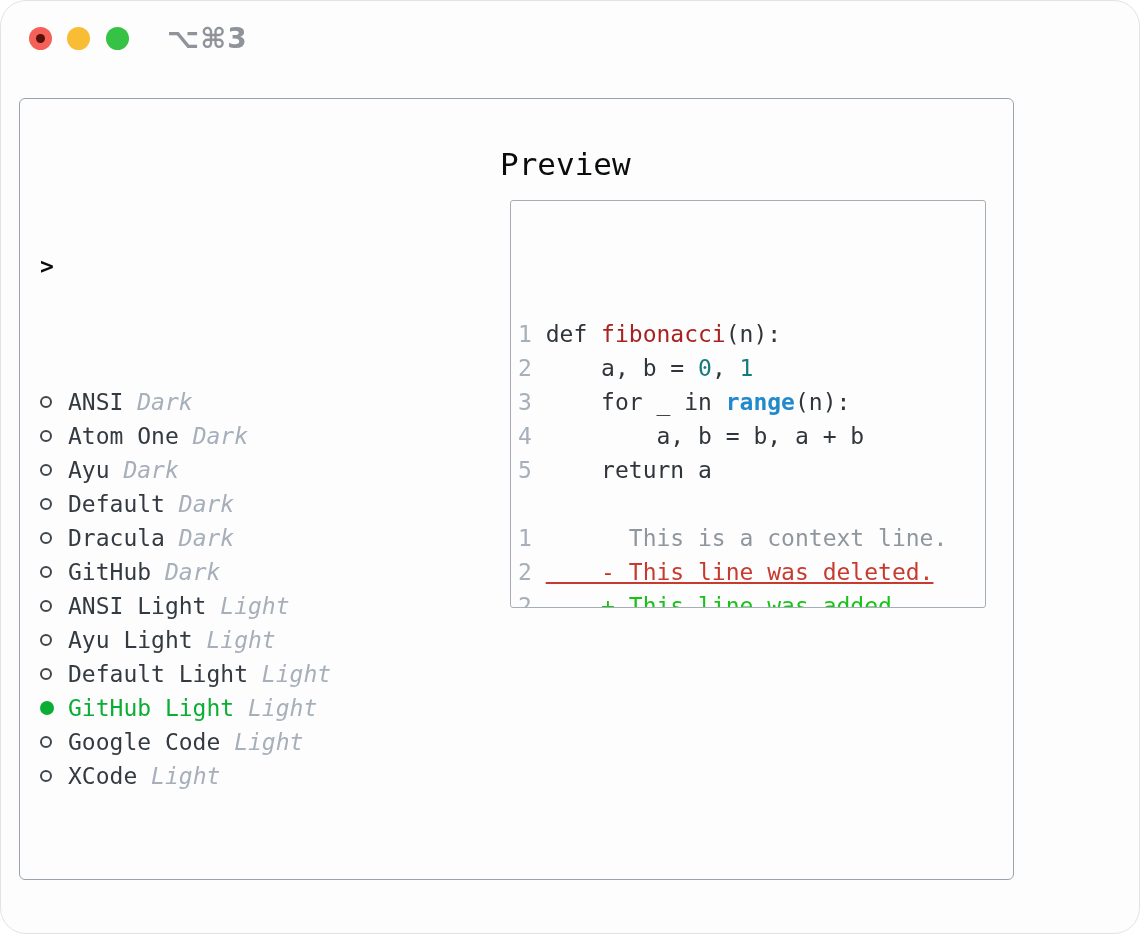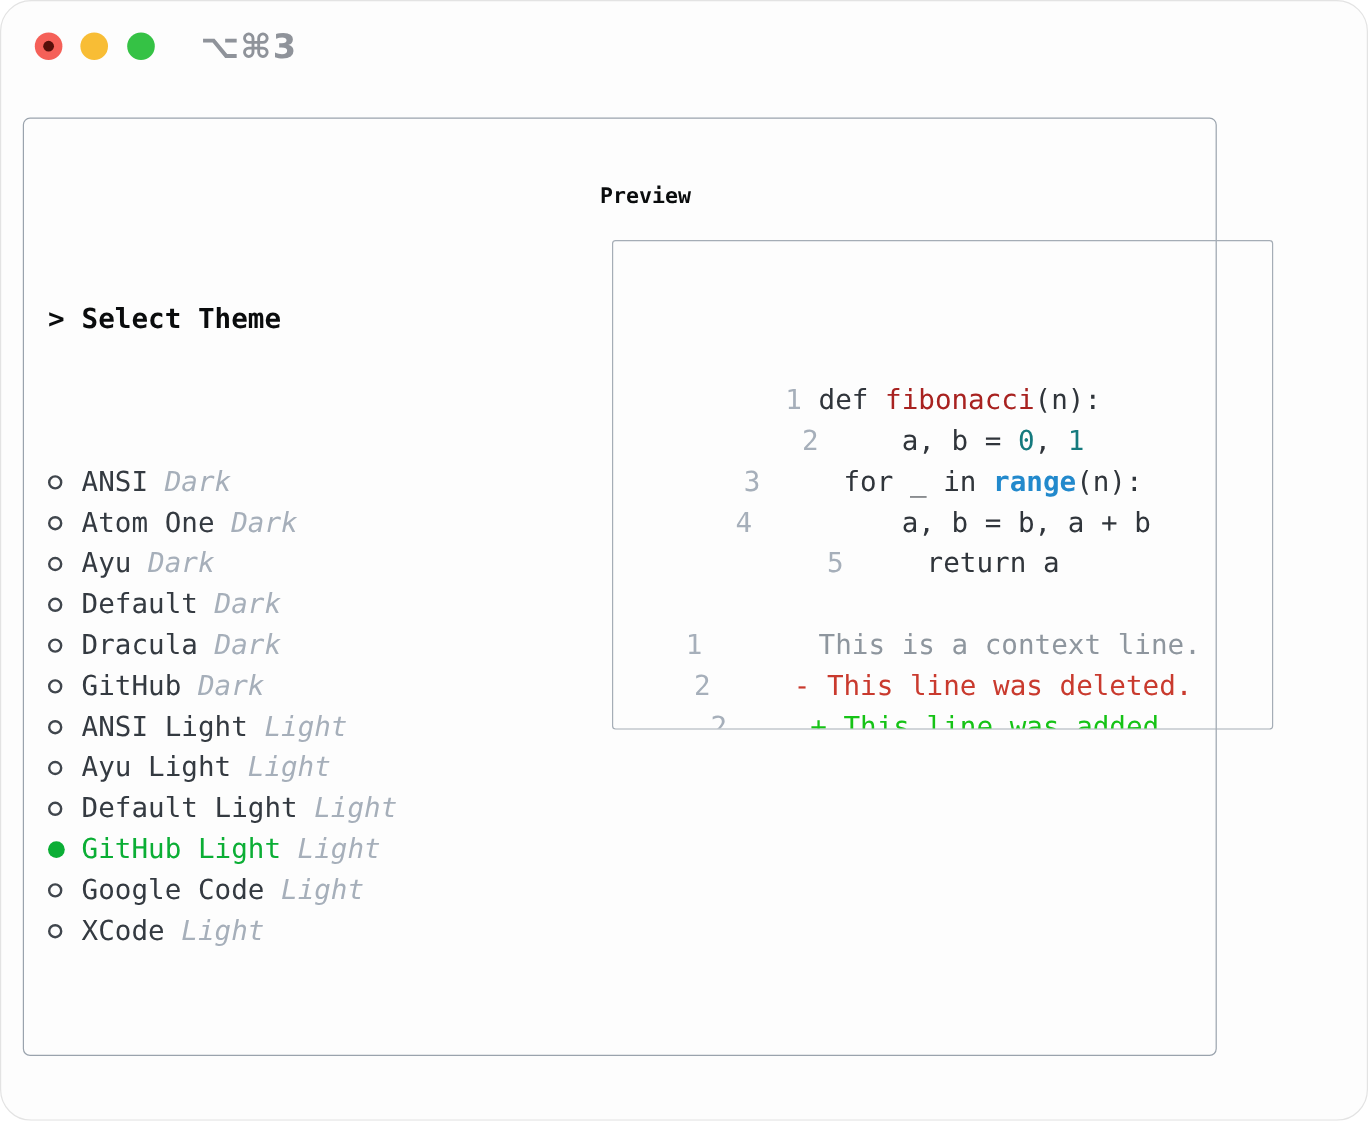--- a/index.html
+++ b/index.html
@@ -64,57 +64,56 @@
   }
   .radio.sel{width:14px;height:14px;border:none;background:var(--accent-green);}
   .hdr{font-weight:bold;color:var(--text-heading);}
   .t-name{color:var(--text-dark);}
   .t-name.sel{color:var(--accent-green);}
   .t-var{color:var(--text-muted);font-style:italic;}
   .apply-block{margin-top:34px;}
   
   .preview-title{
     position:absolute;left:480px;top:48px;height:34px;line-height:34px;
-    font-size:18px;font-weight:bold;color:var(--text-heading);white-space:pre;
+    font-size:31px;font-weight:normal;color:var(--text-heading);white-space:pre;
   }
   .preview-box{
-    position:absolute;left:490px;top:101px;width:551px;height:408px;
+    position:absolute;left:490px;top:101px;width:476px;height:408px;
     border:1.5px solid #a5adb6;border-radius:3px;box-sizing:border-box;
     padding:48px 6px 0 7px;
-    font-size:23px;line-height:34px;white-space:pre;overflow:hidden;text-align:center;
+    font-size:23px;line-height:34px;white-space:pre;overflow:hidden;
   }
   .code-line{height:34px;}
   .gutter{color:var(--text-muted);}
   .c-plain{color:var(--code-text);}
   .c-fn{color:var(--function-red);}
   .c-num{color:var(--number-teal);}
   .c-builtin{color:var(--builtin-blue);font-weight:bold;}
   .c-ctx{color:var(--context-gray);}
-  .c-del{color:var(--deleted-red);}
+  .c-del{color:var(--deleted-red);text-decoration:underline;}
   .c-add{color:var(--added-green);}
 </style>
 </head>
 <body>
 
 <div class="window">
 
   <div class="titlebar">
     <span class="dot dot-red"></span>
     <span class="dot dot-yellow"></span>
     <span class="dot dot-green"></span>
     <span class="win-title">⌥⌘3</span>
   </div>
 
   <div class="panel">
 
     <div class="left-col">
 
       <div class="row">
         <span class="marker-slot"><span class="cursor">&gt;</span></span>
-        <span class="hdr">Select Theme</span>
       </div>
 
       <div id="theme-list"><div class="row"><span class="marker-slot"><span class="radio"></span></span><span class="t-name">ANSI</span><span class="t-var"> Dark</span></div><div class="row"><span class="marker-slot"><span class="radio"></span></span><span class="t-name">Atom One</span><span class="t-var"> Dark</span></div><div class="row"><span class="marker-slot"><span class="radio"></span></span><span class="t-name">Ayu</span><span class="t-var"> Dark</span></div><div class="row"><span class="marker-slot"><span class="radio"></span></span><span class="t-name">Default</span><span class="t-var"> Dark</span></div><div class="row"><span class="marker-slot"><span class="radio"></span></span><span class="t-name">Dracula</span><span class="t-var"> Dark</span></div><div class="row"><span class="marker-slot"><span class="radio"></span></span><span class="t-name">GitHub</span><span class="t-var"> Dark</span></div><div class="row"><span class="marker-slot"><span class="radio"></span></span><span class="t-name">ANSI Light</span><span class="t-var"> Light</span></div><div class="row"><span class="marker-slot"><span class="radio"></span></span><span class="t-name">Ayu Light</span><span class="t-var"> Light</span></div><div class="row"><span class="marker-slot"><span class="radio"></span></span><span class="t-name">Default Light</span><span class="t-var"> Light</span></div><div class="row"><span class="marker-slot"><span class="radio sel"></span></span><span class="t-name sel">GitHub Light</span><span class="t-var"> Light</span></div><div class="row"><span class="marker-slot"><span class="radio"></span></span><span class="t-name">Google Code</span><span class="t-var"> Light</span></div><div class="row"><span class="marker-slot"><span class="radio"></span></span><span class="t-name">XCode</span><span class="t-var"> Light</span></div></div>
 
       <div class="apply-block">
         
         
       </div>
 
       

